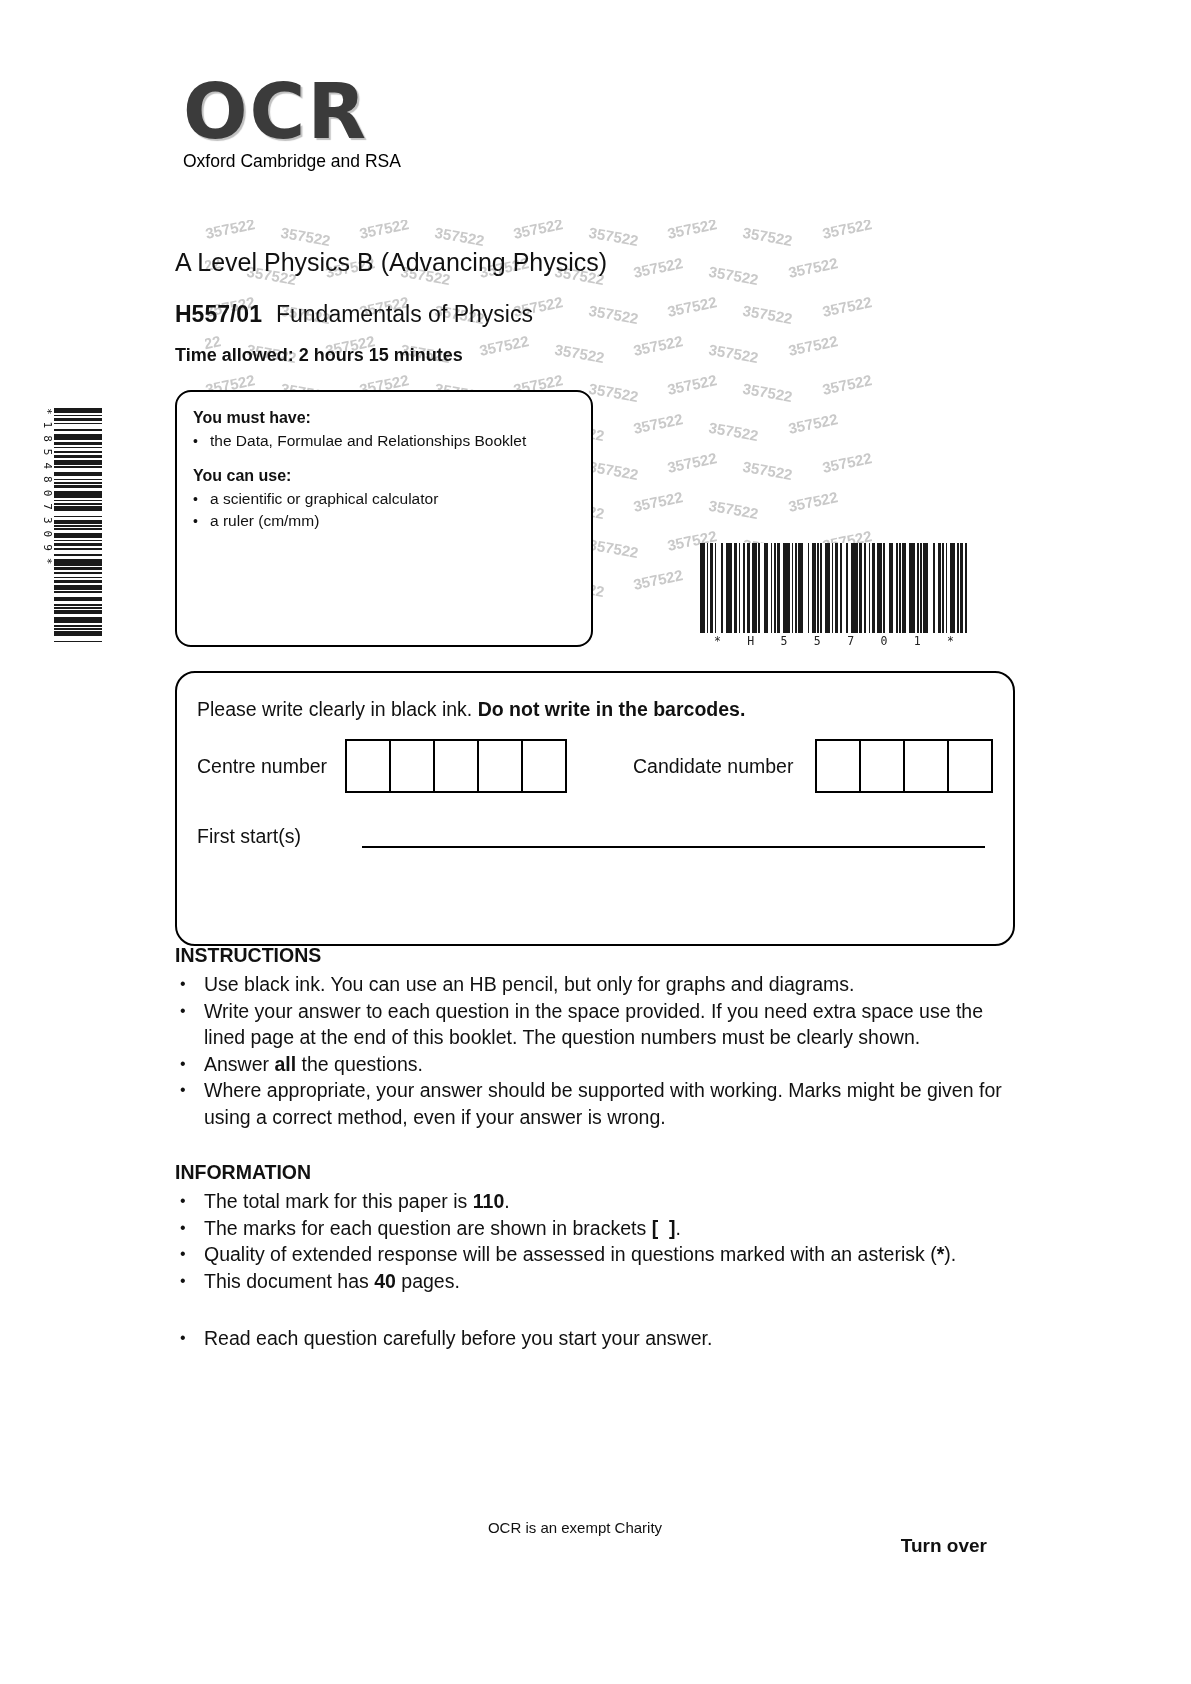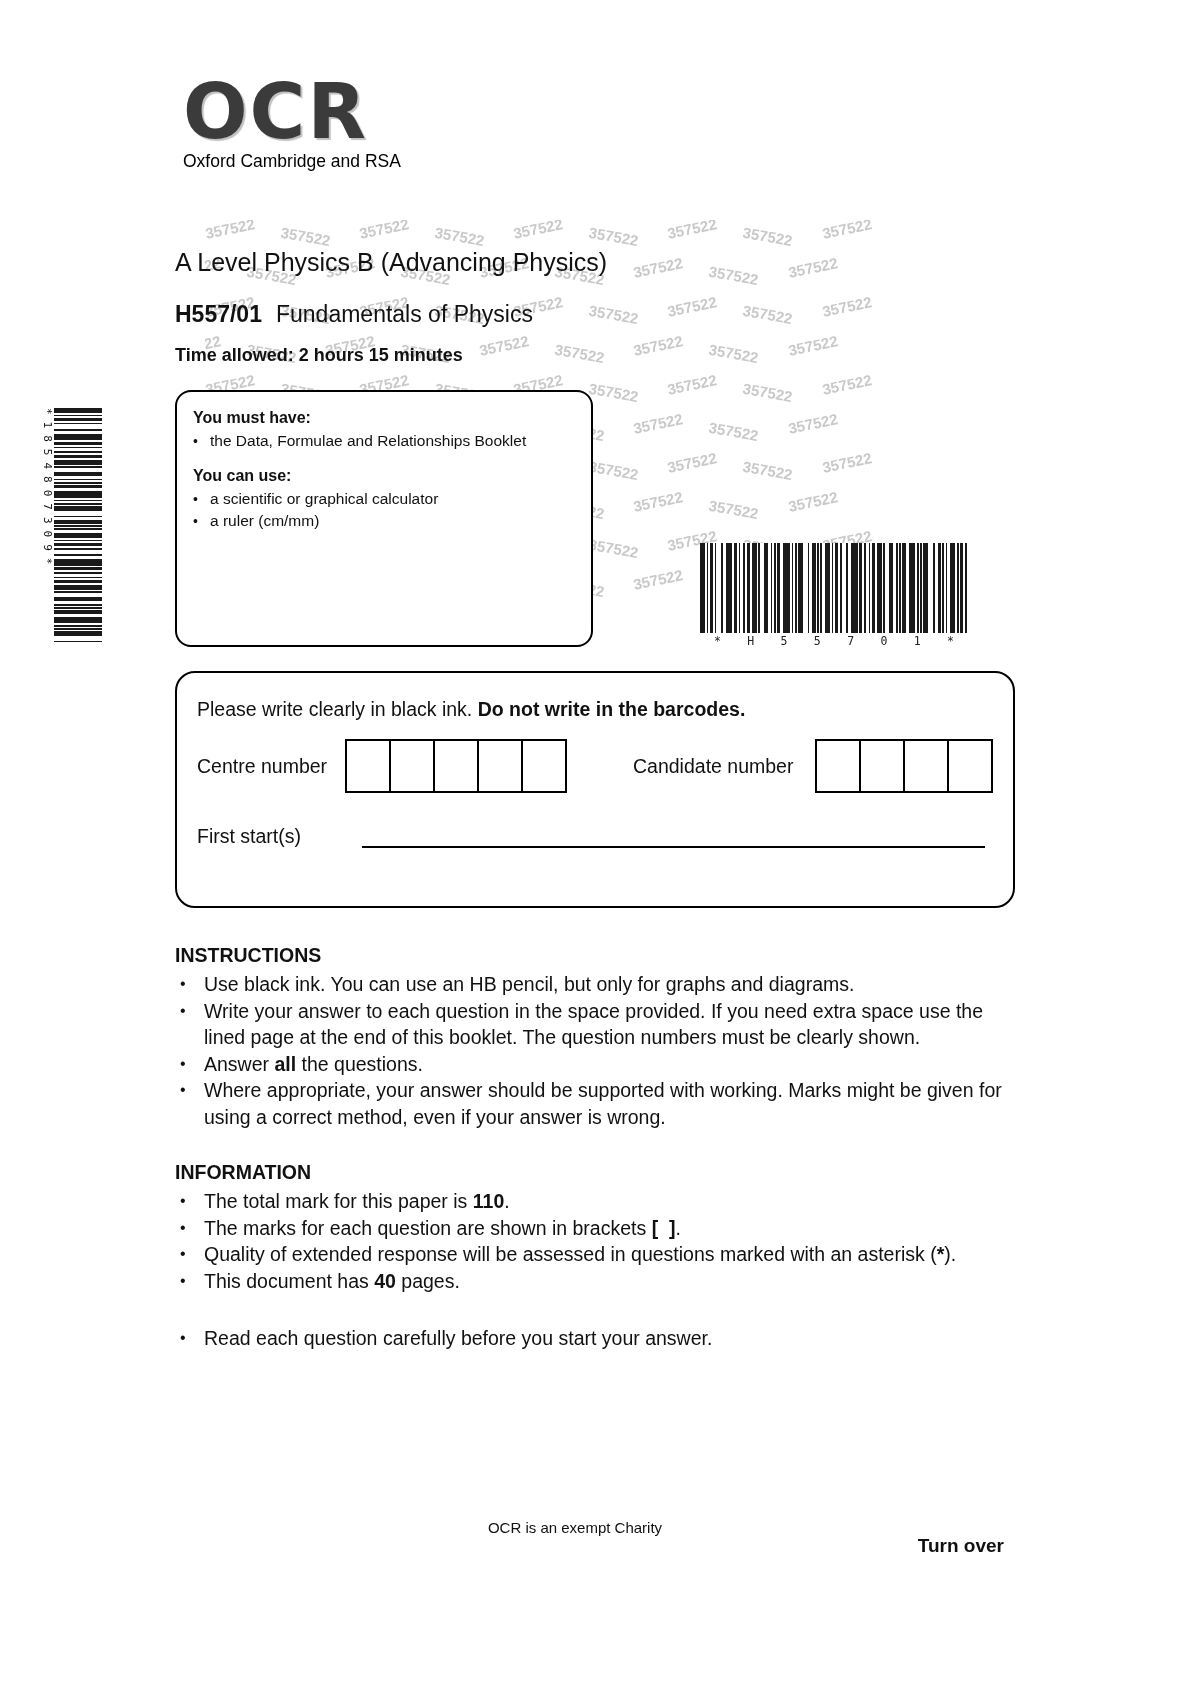--- a/index.html
+++ b/index.html
@@ -49,21 +49,21 @@
   .left-bars{display:flex;flex-direction:column;width:48px;height:234px;overflow:hidden;}
   .left-bars .bar{width:100%;background:#1a1a1a;flex:none;}
 
   #right-barcode{left:700px;top:543px;width:268px;background:#fff;}
   .right-bars{display:flex;height:90px;overflow:hidden;}
   .right-bars .bar{height:100%;background:#1a1a1a;flex:none;}
   .hlabel{display:flex;justify-content:space-between;padding:1px 14px 0 14px;
           font-family:"DejaVu Sans Mono",monospace;font-size:11.5px;color:#222;}
 
   
-  #candidate-box{left:175px;top:671px;width:840px;height:237px;box-sizing:border-box;
+  #candidate-box{left:175px;top:671px;width:840px;height:275px;box-sizing:border-box;
                  border:2.5px solid #000;border-radius:20px;background:#fff;
                  padding:25px 20px 0 20px;}
   .notice{font-size:19.5px;}
   .num-row{display:flex;align-items:center;margin-top:18px;}
   .num-label{font-size:19.5px;}
   .num-label.centre{width:148px;}
   .num-label.cand{margin-left:66px;width:182px;}
   .cells{display:flex;}
   .cell{width:42px;height:50px;border:2px solid #000;margin-left:-2px;background:#fff;}
   .cell:first-child{margin-left:0;}
@@ -75,21 +75,21 @@
   #sections{left:175px;top:944px;width:838px;}
   .sec h3{font-size:19.5px;margin:0 0 4px 0;}
   .sec ul{list-style:none;margin:0 0 31px 0;padding:0;}
   .sec li{display:flex;font-size:19.5px;line-height:26.5px;}
   .sec .bullet{width:29px;padding-left:5px;box-sizing:border-box;font-size:16px;}
   .sec .li-text{flex:1;}
 
   
   #footer-imprint{left:150px;top:1519px;font-size:15px;line-height:24px;}
   #footer-charity{left:0;top:1519px;width:1150px;text-align:center;font-size:15px;}
-  #footer-turnover{right:187px;top:1535px;font-size:19px;font-weight:bold;}
+  #footer-turnover{right:204px;top:1535px;font-size:19px;font-weight:bold;}
 </style>
 </head>
 <body>
 
 <div class="page">
 
   <div id="watermark">
       <div class="wm-row"><span class="wm-word">357522</span><span class="wm-word">357522</span><span class="wm-word">357522</span><span class="wm-word">357522</span><span class="wm-word">357522</span><span class="wm-word">357522</span><span class="wm-word">357522</span><span class="wm-word">357522</span><span class="wm-word">357522</span></div>
       <div class="wm-row"><span class="wm-word">357522</span><span class="wm-word">357522</span><span class="wm-word">357522</span><span class="wm-word">357522</span><span class="wm-word">357522</span><span class="wm-word">357522</span><span class="wm-word">357522</span><span class="wm-word">357522</span><span class="wm-word">357522</span></div>
       <div class="wm-row"><span class="wm-word">357522</span><span class="wm-word">357522</span><span class="wm-word">357522</span><span class="wm-word">357522</span><span class="wm-word">357522</span><span class="wm-word">357522</span><span class="wm-word">357522</span><span class="wm-word">357522</span><span class="wm-word">357522</span></div>

